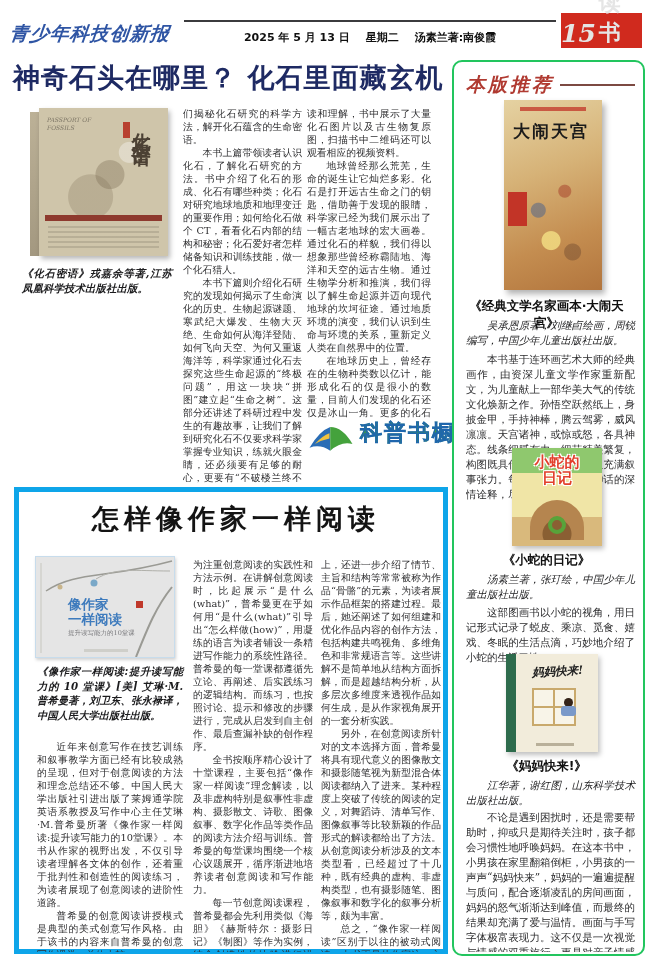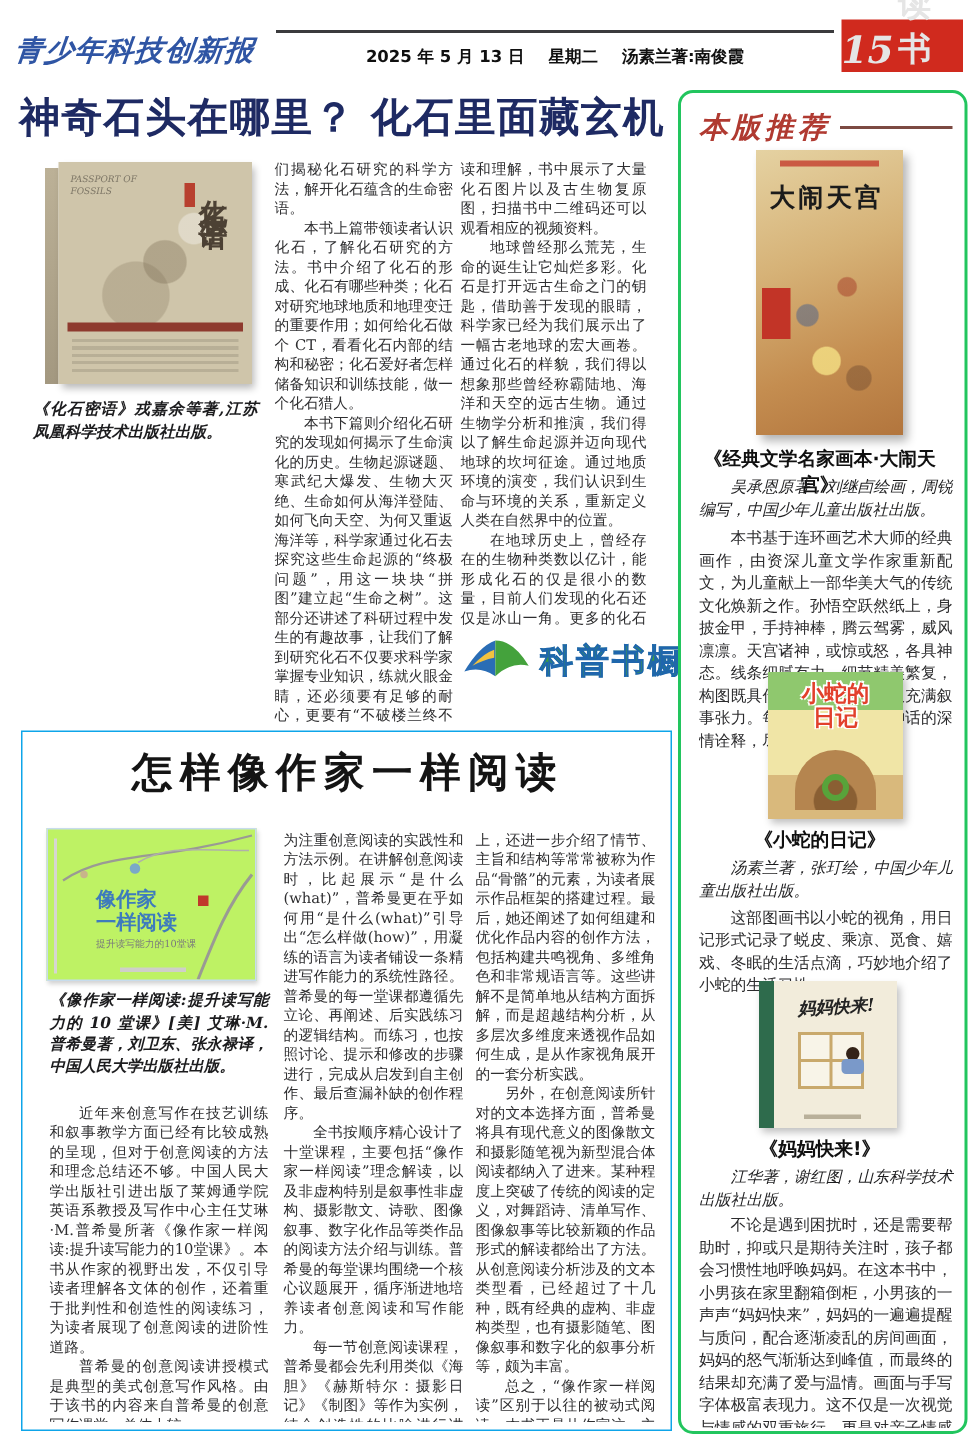--- a/index.html
+++ b/index.html
@@ -47,21 +47,21 @@
   .cf-lines { position:absolute; left:9px; bottom:8px; width:111px; height:22px;
     background:repeating-linear-gradient(#b4ab93 0 2px, transparent 2px 5px); opacity:.85; }
 
   .art1-col1 { left:22px; top:302px; width:150px; height:180px; overflow:hidden; }
   .caption-fossil { left:22px; top:266px; width:150px; }
   .art1-col2 { left:183px; top:107px; width:119px; height:376px; overflow:hidden; }
   .art1-col3 { left:307px; top:107px; width:124px; height:312px; overflow:hidden; }
   .art1-col2 p, .art1-col3 p { margin:0; }
 
   
-  .kepu { left:308px; top:418px; display:flex; align-items:flex-end; gap:6px; }
+  .kepu { left:308px; top:418px; display:flex; align-items:flex-start; gap:6px; }
   .kepu-label { font-family:"DejaVu Sans",sans-serif; font-weight:bold; font-size:22px; color:#3fa23c;
     letter-spacing:2px; -webkit-text-stroke:0.5px #1f66ad; }
 
   
   .sidebar { left:452px; top:60px; width:193px; height:896px; border:2px solid #22c55e; border-radius:10px; background:#fff; }
   .sidebar > div { position:absolute; }
   .sb-header { top:10px; left:12px; width:169px; display:flex; align-items:center; }
   .sb-title { font-size:19px; font-weight:bold; font-style:italic; color:#b03a31; letter-spacing:3px; white-space:nowrap; }
   .sb-rule { flex:1; height:2px; background:#7c4a42; margin-left:6px; }
   .sb-book-title { font-family:"DejaVu Sans",sans-serif; font-weight:bold; font-size:12.5px; text-align:center; color:#101010; width:177px; left:4px; }
@@ -98,26 +98,26 @@
   .cm-title { position:absolute; top:10px; left:26px; font-size:11.5px; font-weight:bold; font-style:italic;
     color:#232323; transform:rotate(-3deg); white-space:nowrap; }
   .cm-window { position:absolute; left:26px; top:34px; width:44px; height:38px; background:#f8f4e8; border:2px solid #c9a96c;
     background-image:linear-gradient(#c9a96c,#c9a96c),linear-gradient(#c9a96c,#c9a96c);
     background-size:2px 100%,100% 2px; background-position:center,center; background-repeat:no-repeat; }
   .cm-boyhead { position:absolute; left:58px; top:44px; width:9px; height:9px; border-radius:50%; background:#342318; }
   .cm-boybody { position:absolute; left:55px; top:52px; width:15px; height:10px; border-radius:3px; background:#7a99c9; }
   .cm-pubs { position:absolute; left:30px; bottom:6px; width:38px; height:3px; background:#b9b09a; }
 
   
-  .reading-box { left:14px; top:487px; width:434px; height:467px; border:1px solid #0ea5e9; background:#fff; }
+  .reading-box { left:14px; top:487px; width:434px; height:467px; border:5px solid #0ea5e9; background:#fff; }
   .reading-box > div, .reading-box > h2 { position:absolute; }
   .headline-2 { top:9px; left:0; width:434px; text-align:center; font-family:"DejaVu Sans",sans-serif;
     font-weight:bold; font-size:27px; letter-spacing:5px; color:#141414; }
 
-  .cover-writer { left:16px; top:64px; width:140px; height:102px; background:#bef264; border:1px solid #c7dcec;
+  .cover-writer { left:16px; top:64px; width:140px; height:102px; background:#e5e5e5; border:1px solid #c7dcec;
     box-shadow:1px 2px 3px rgba(0,0,0,.18); overflow:hidden; }
   .cw-title { position:absolute; left:32px; top:40px; color:#3e7bbd; font-weight:bold; font-size:13.5px;
     line-height:15px; font-family:"DejaVu Sans",sans-serif; white-space:nowrap; }
   .cw-sub { position:absolute; left:32px; top:72px; font-size:6.5px; color:#79797c; white-space:nowrap; }
   .cw-seal { position:absolute; left:100px; top:44px; width:7px; height:7px; background:#c0392b; }
   .cw-edge { position:absolute; left:4px; top:6px; width:2px; height:90px; background:#d6d6d2; }
   .cw-pub { position:absolute; left:48px; bottom:5px; width:44px; height:3px; background:#cfcfca; }
 
   .caption-writer { left:18px; top:172px; width:146px; font-size:10.3px; line-height:14.5px; }
   .art2-col1 { left:18px; top:248px; width:146px; height:212px; overflow:hidden; }

